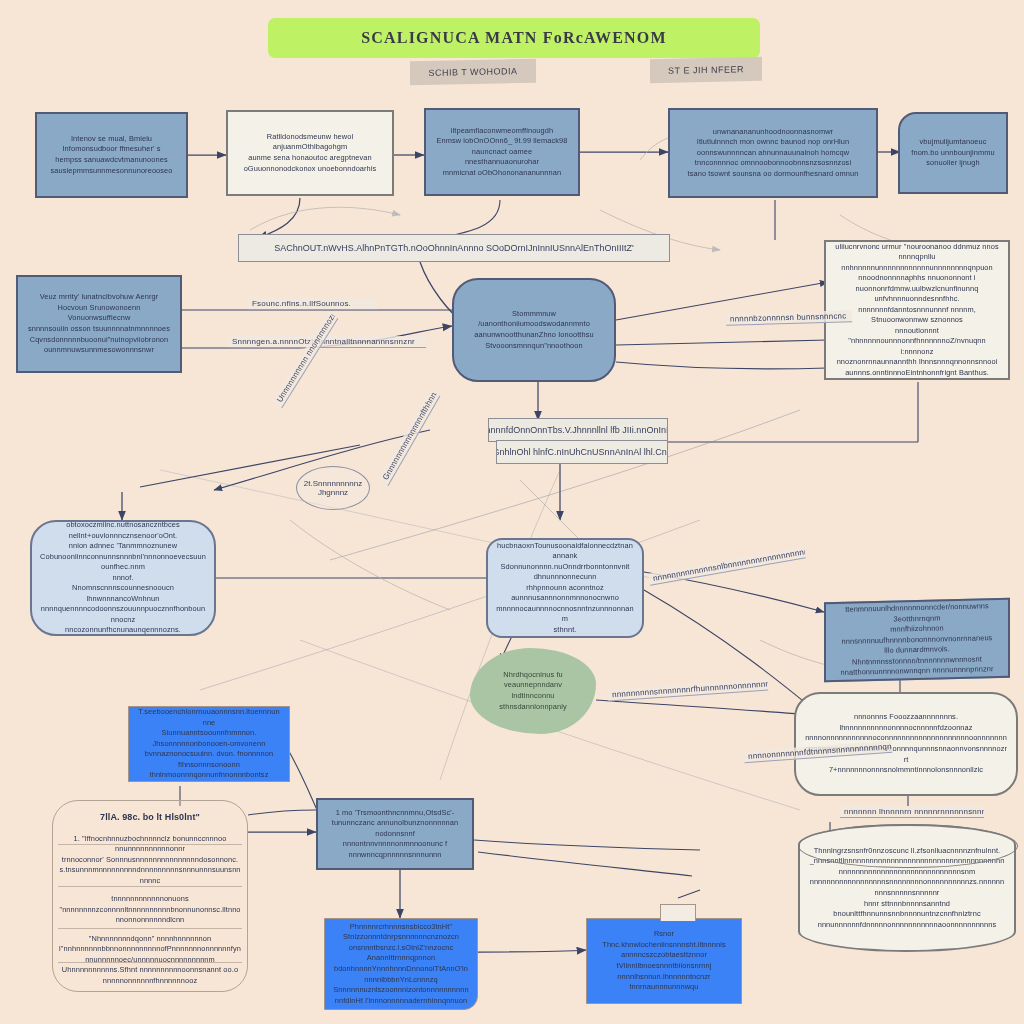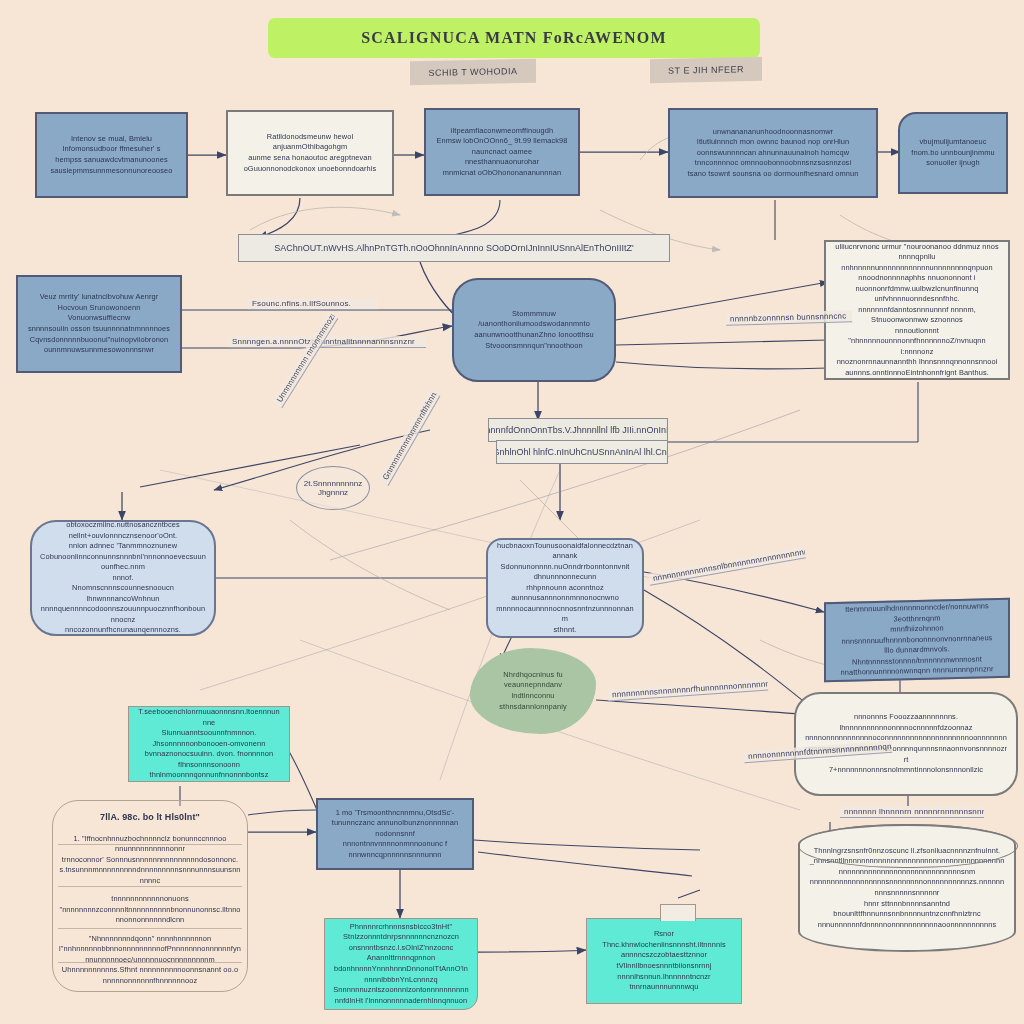--- a/index.html
+++ b/index.html
@@ -40,21 +40,21 @@
   }
   .blue-light {
     background: #cfdded;
     border: 2px solid #6a7590;
   }
   .paper {
     background: #f4f1e8;
     border: 2px solid #7b7b7b;
   }
   .paper-warm {
-    background: #5eead4;
+    background: #3b82f6;
     border: 1.5px solid #a59488;
   }
   .ghost {
     background: rgba(247,231,215,.25);
     border: 1.5px solid #b3a394;
   }
   .green-blob {
     background: #a9c5a3;
     border: none;
     border-radius: 48% 52% 44% 56% / 55% 42% 58% 45%;

